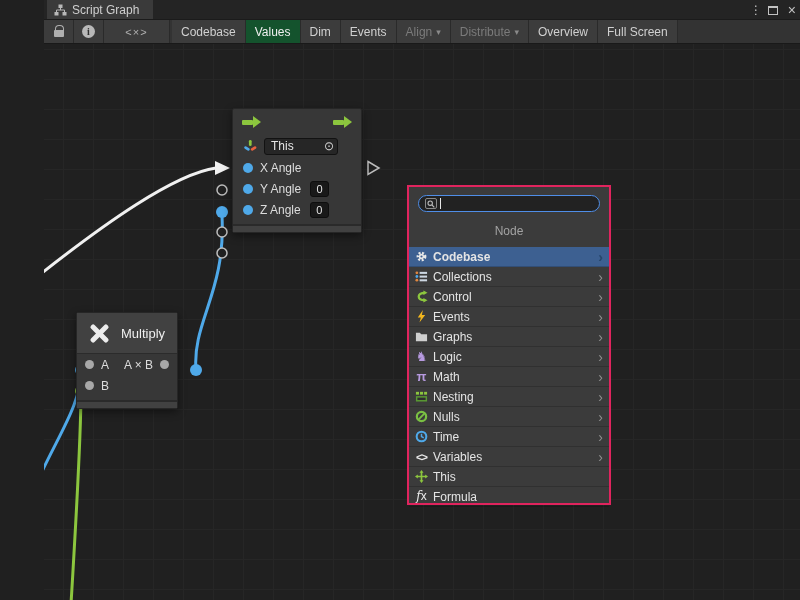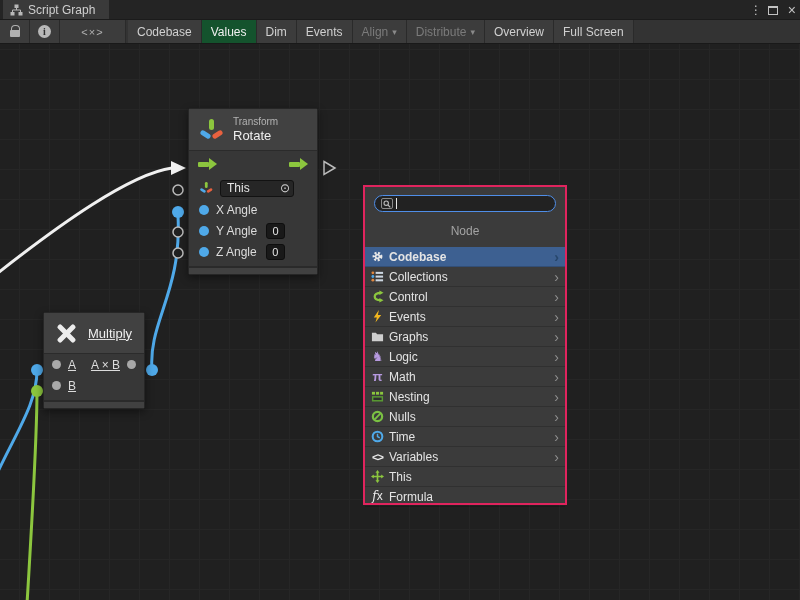--- a/index.html
+++ b/index.html
@@ -1,18 +1,18 @@
 <!DOCTYPE html>
 <html><head>
 <meta charset="utf-8">
 <style>
   * { margin:0; padding:0; box-sizing:border-box; }
   html,body { width:800px; height:600px; overflow:hidden; background:#202020;
               font-family:"Liberation Sans", sans-serif; }
-  #app { position:relative; width:800px; height:456px; }
+  #app { position:relative; width:800px; height:456px;padding-left:44px; }
 
   
   .titlebar { height:20px; background:#242424; display:flex; align-items:stretch;
               border-bottom:1px solid #1b1b1b; position:relative; }
   .tab { display:flex; align-items:center; gap:5px; background:#3a3a3a;
          padding:0 14px 0 7px; margin-left:3px; font-size:12px; color:#cfcfcf; }
   .win-controls { position:absolute; right:4px; top:0; height:20px; display:flex;
                   align-items:center; gap:10px; color:#c2c2c2; }
   .kebab { font-size:12px; letter-spacing:0; width:8px; text-align:center; }
   .maxbox { width:10px; height:9px; border:1.5px solid #c2c2c2; border-top-width:2.5px; }
@@ -200,31 +200,20 @@
       <circle cx="37" cy="326" r="6" fill="#4FA9E9"></circle>
       <path d="M 27 560 C 32 478 37 388 37 347" fill="none" stroke="#8CC63E" stroke-width="3"></path>
       <circle cx="37" cy="347" r="6" fill="#8CC63E"></circle>
       <circle cx="178" cy="146" r="5" fill="#202020" stroke="#bdbdbd" stroke-width="1.5"></circle>
       <circle cx="178" cy="188" r="5" fill="#202020" stroke="#bdbdbd" stroke-width="1.5"></circle>
       <circle cx="178" cy="209" r="5" fill="#202020" stroke="#bdbdbd" stroke-width="1.5"></circle>
       <polygon points="324,117.5 335,124 324,130.5" fill="none" stroke="#bdbdbd" stroke-width="1.5"></polygon>
     </svg>
 
     <div class="node" style="left:188px; top:64px; width:130px;">
-      <div class="node-header">
-        <span class="tf-icon">
-          <i class="pg"></i>
-            <i class="pb"></i>
-            <i class="po"></i>
-        </span>
-        <span>
-          <div class="hdr-cat">Transform</div>
-          <div class="hdr-title">Rotate</div>
-        </span>
-      </div>
       <div class="row flow-row">
         <span class="arrow">
           <span class="bar"></span>
             <span class="head"></span>
         </span>
         <span class="arrow">
           <span class="bar"></span>
             <span class="head"></span>
         </span>
       </div>
@@ -249,21 +238,21 @@
         <span class="valbox">0</span>
       </div>
       <div class="row port-row">
         <span class="dot blue"></span>
         <span>Z Angle</span>
         <span class="valbox">0</span>
       </div>
       <div class="node-footer"></div>
     </div>
 
-    <div class="node" style="left:43px; top:268px; width:102px;text-decoration:underline;">
+    <div class="node" style="left:32px; top:268px; width:102px;">
       <div class="node-header">
         <span class="x-icon">
             <i></i>
             <i></i>
           </span>
         <span class="hdr-title">Multiply</span>
       </div>
       <div class="row port-row spread" style="padding:0 8px;">
         <span class="lr">
           <span class="dot gray"></span>

